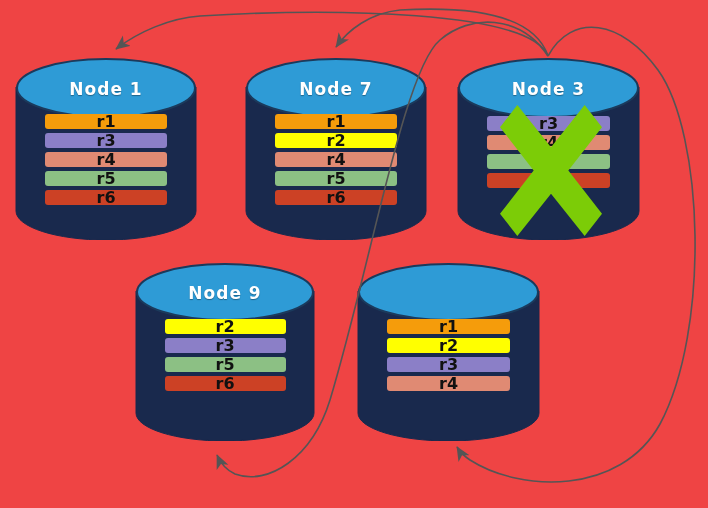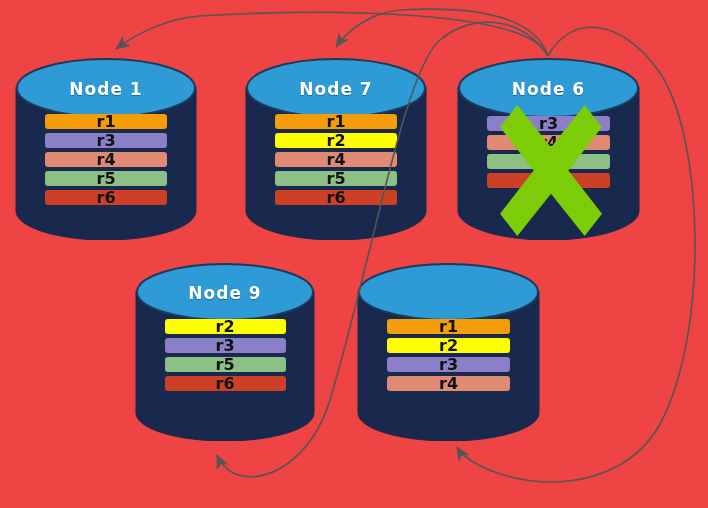--- a/index.html
+++ b/index.html
@@ -115,21 +115,21 @@
           <div class="bar" style="background: rgb(224, 138, 115); width: 122px;">r4</div>
           <div class="bar" style="background: rgb(140, 192, 132); width: 122px;">r5</div>
           <div class="bar" style="background: rgb(204, 65, 37); width: 122px;">r6</div>
         </div>
       </div>
       <div class="node" style="left: 457px; top: 58px; width: 183px; height: 182px;">
         <svg class="node-svg" width="183" height="182" viewBox="0 0 183 182">
           <path d="M 1 29 L 1 153 A 90.5 29 0 0 0 182 153 L 182 29 Z" fill="#19294d" stroke="#19294d"></path>
           <ellipse cx="91.5" cy="30" rx="89.5" ry="29" fill="#2e9bd6" stroke="#1b3a5c" stroke-width="2"></ellipse>
         </svg>
-        <div class="node-title" style="top: 21px;">Node  6</div>
+        <div class="node-title" style="top: 21px;">Node  3</div>
         <div class="bars" style="top: 58px;">
           <div class="bar" style="background: rgb(139, 127, 199); width: 123px;">r3</div>
           <div class="bar" style="background: rgb(224, 138, 115); width: 123px;">r4</div>
           <div class="bar" style="background: rgb(140, 192, 132); width: 123px;">r5</div>
           <div class="bar" style="background: rgb(204, 65, 37); width: 123px;">r6</div>
         </div>
         <svg class="xmark" width="102" height="131" viewBox="0 0 100 130" preserveAspectRatio="none" style="left: 43px; top: 47px;">
           <path d="M 17 0 L 50 42 L 83 0 L 100 22 L 67 65 L 100 108 L 83 130 L 50 88 L 17 130 L 0 108 L 33 65 L 0 22 Z" fill="#7ccc07"></path>
         </svg>
       </div>

